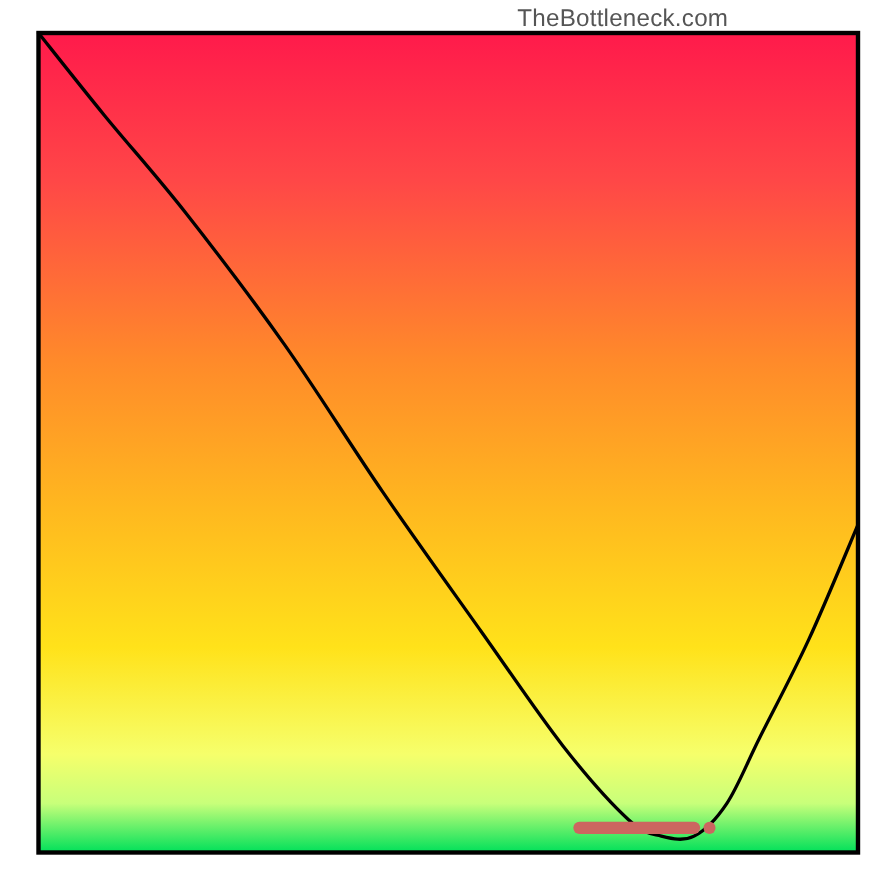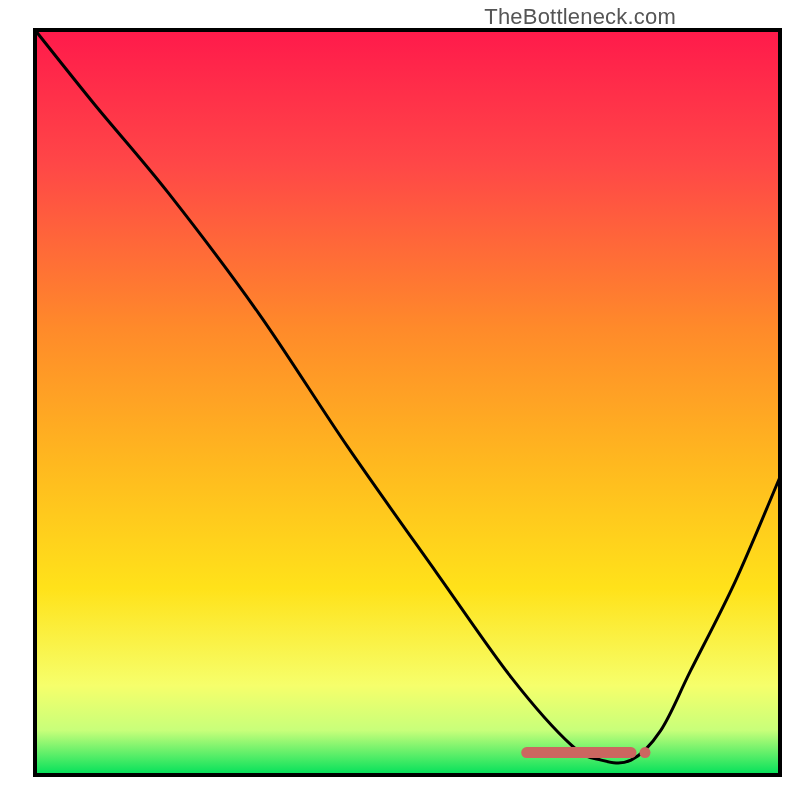--- a/index.html
+++ b/index.html
@@ -8,21 +8,20 @@
     width: 800px;
     height: 800px;
     background: #ffffff;
     font-family: Arial, Helvetica, sans-serif;
     overflow: hidden;
   }
   .wrap {
     position: relative;
     width: 680px;
     height: 800px;
-    padding-left: 14px;
   }
   .watermark {
     position: absolute;
     top: 4px;
     right: 18px;
     color: #555555;
     font-size: 22px;
     font-weight: 400;
     letter-spacing: 0.2px;
     z-index: 5;

